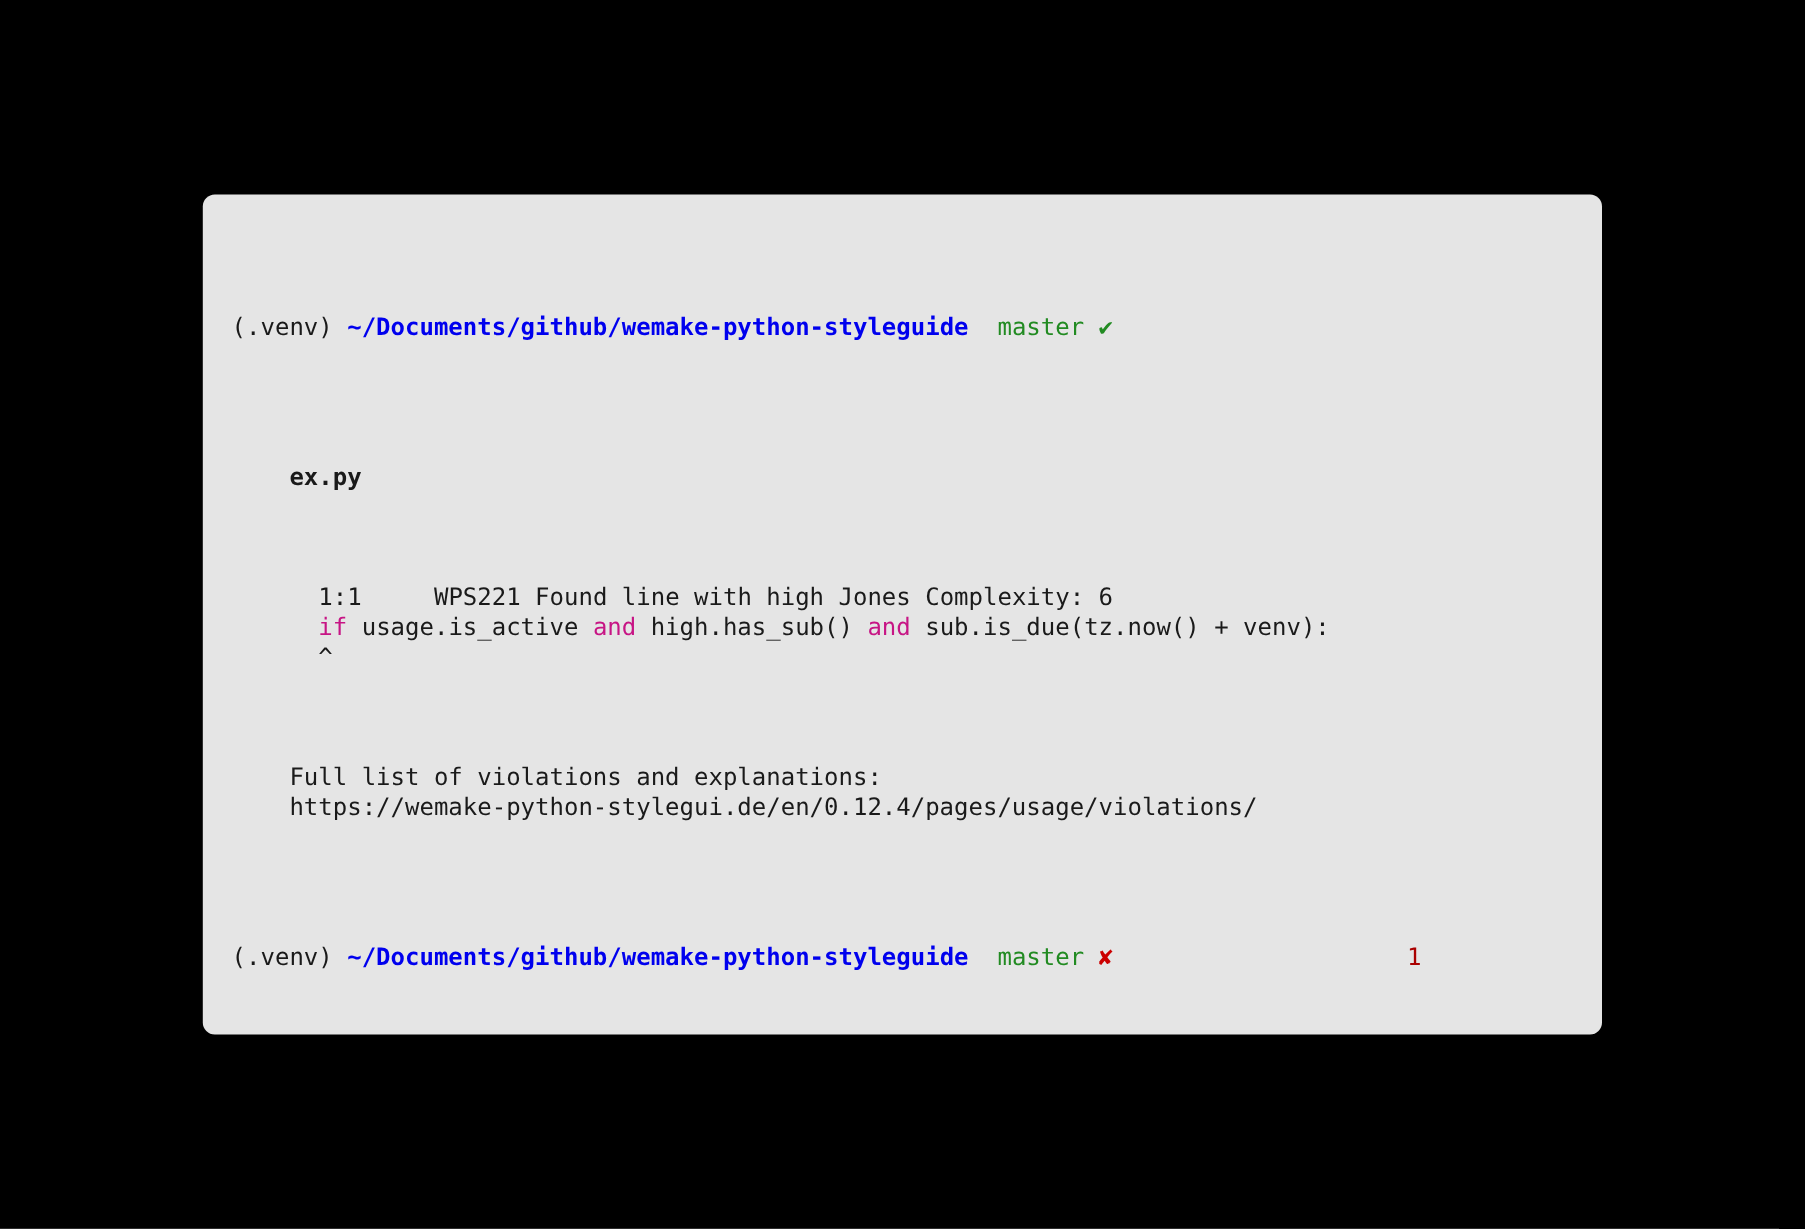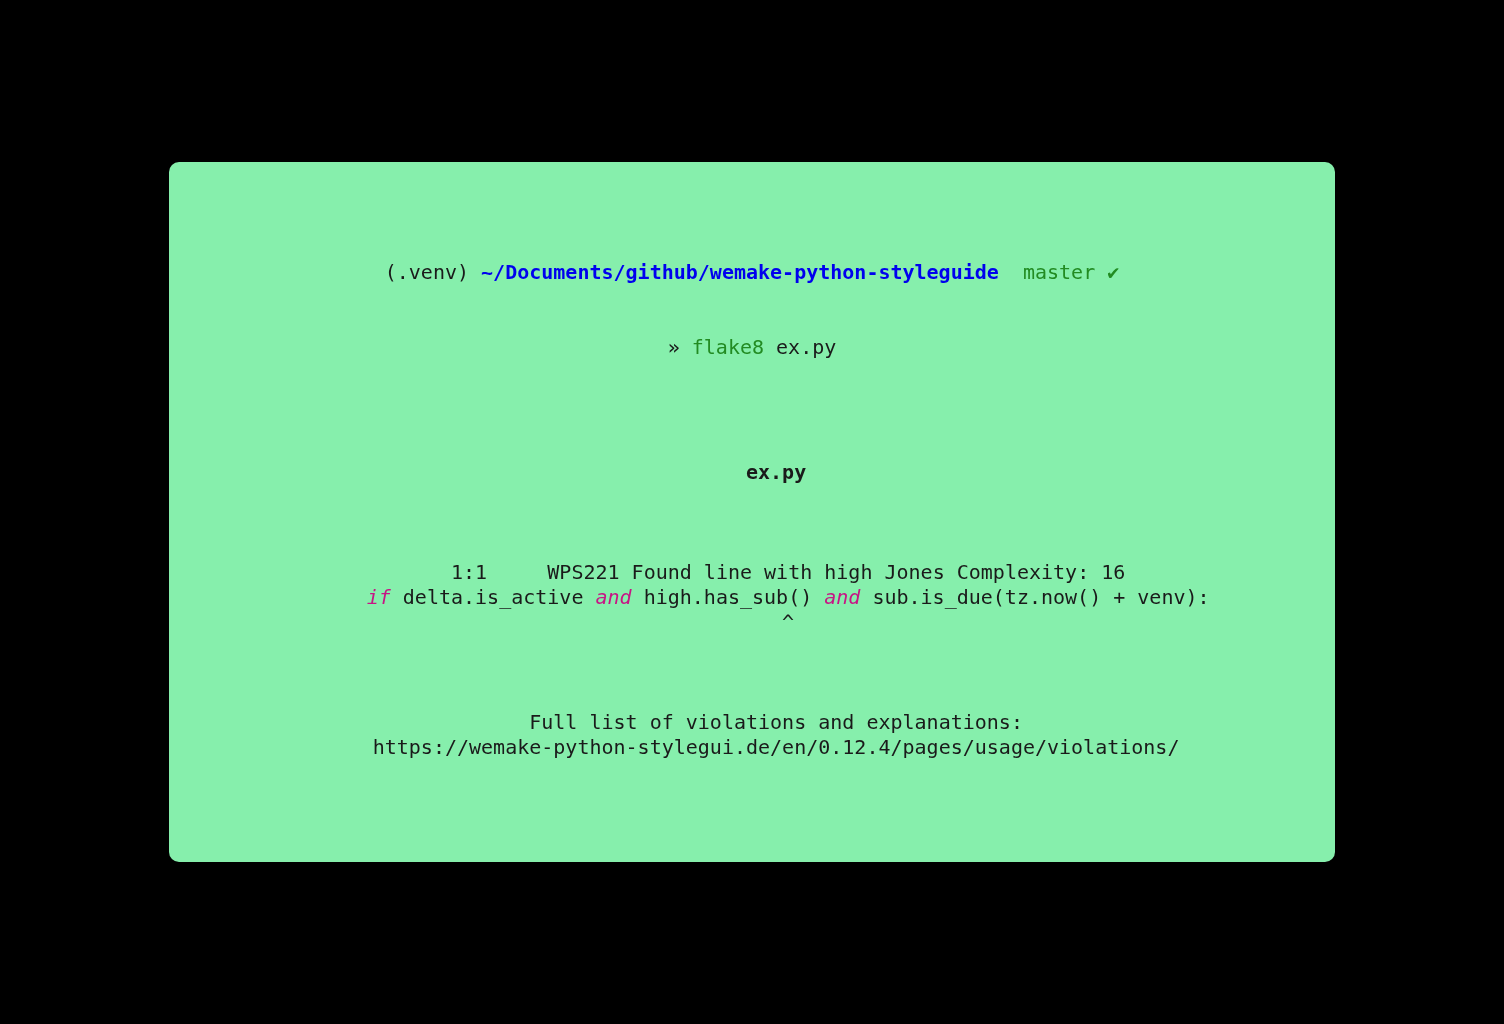--- a/index.html
+++ b/index.html
@@ -12,27 +12,26 @@
       height: 1024px;
       background: #000000;
       display: flex;
       align-items: center;
       justify-content: center;
       font-family: "Menlo", "Monaco", "Consolas", monospace;
     }
     .terminal-window {
       width: 1166px;
       height: 700px;
-      background: #86efac;
+      background: #e5e5e5;
       border-radius: 10px;
       box-shadow: 0 20px 60px rgba(0,0,0,0.5);
       padding: 48px 24px 24px 24px;
       position: relative;
       overflow: hidden;
-      text-align: center;
     }
     .terminal-content {
       font-size: 20px;
       line-height: 1.25;
       color: #1a1a1a;
       white-space: pre;
       font-family: "Menlo", "Monaco", "Consolas", monospace;
     }
     .venv {
       color: #1a1a1a;
@@ -58,21 +57,20 @@
     }
     .command-arg {
       color: #1a1a1a;
     }
     .filename {
       font-weight: bold;
       color: #1a1a1a;
     }
     .keyword {
       color: #c71585;
-      font-style: italic;
     }
     .code-text {
       color: #1a1a1a;
     }
     .info-text {
       color: #1a1a1a;
     }
     .rule-code {
       color: #1a1a1a;
       margin-top: 32px;
@@ -103,26 +101,25 @@
     .warning-icon {
       display: inline-block;
     }
   </style>
 </head>
 <body>
 
 <div class="terminal-window">
   <div class="terminal-content">
     <span class="prompt-line-1"><span class="venv">(.venv)</span> <span class="path">~/Documents/github/wemake-python-styleguide</span>  <span class="branch">master</span> <span class="check">✔</span></span>
-    <span class="prompt-line-2"><span class="prompt-symbol">»</span> <span class="command">flake8</span> <span class="command-arg">ex.py</span></span>
     <span class="blank-line"></span>
     <span class="filename">ex.py</span>
     <span class="blank-line"></span>
-    <span>  <span class="info-text">1:1</span>     <span class="rule-code">WPS221</span> <span class="info-text">Found line with high Jones Complexity: 16</span></span>
-    <span>  <span class="keyword">if</span><span class="code-text"> delta.is_active </span><span class="keyword">and</span><span class="code-text"> high.has_sub() </span><span class="keyword">and</span><span class="code-text"> sub.is_due(tz.now() + venv):</span></span>
+    <span>  <span class="info-text">1:1</span>     <span class="rule-code">WPS221</span> <span class="info-text">Found line with high Jones Complexity: 6</span></span>
+    <span>  <span class="keyword">if</span><span class="code-text"> usage.is_active </span><span class="keyword">and</span><span class="code-text"> high.has_sub() </span><span class="keyword">and</span><span class="code-text"> sub.is_due(tz.now() + venv):</span></span>
     <span>  <span class="code-text">^</span></span>
     <span class="blank-line"></span>
     <span class="info-text">Full list of violations and explanations:</span>
     <span class="info-text">https://wemake-python-stylegui.de/en/0.12.4/pages/usage/violations/</span>
     <span class="blank-line"></span>
     <div class="second-prompt-row">
       <span><span class="venv">(.venv)</span> <span class="path">~/Documents/github/wemake-python-styleguide</span>  <span class="branch">master</span> <span class="cross">✘</span></span>
       <span class="exit-status">
         <span class="exit-code">1</span>
         <span class="warning-icon">

